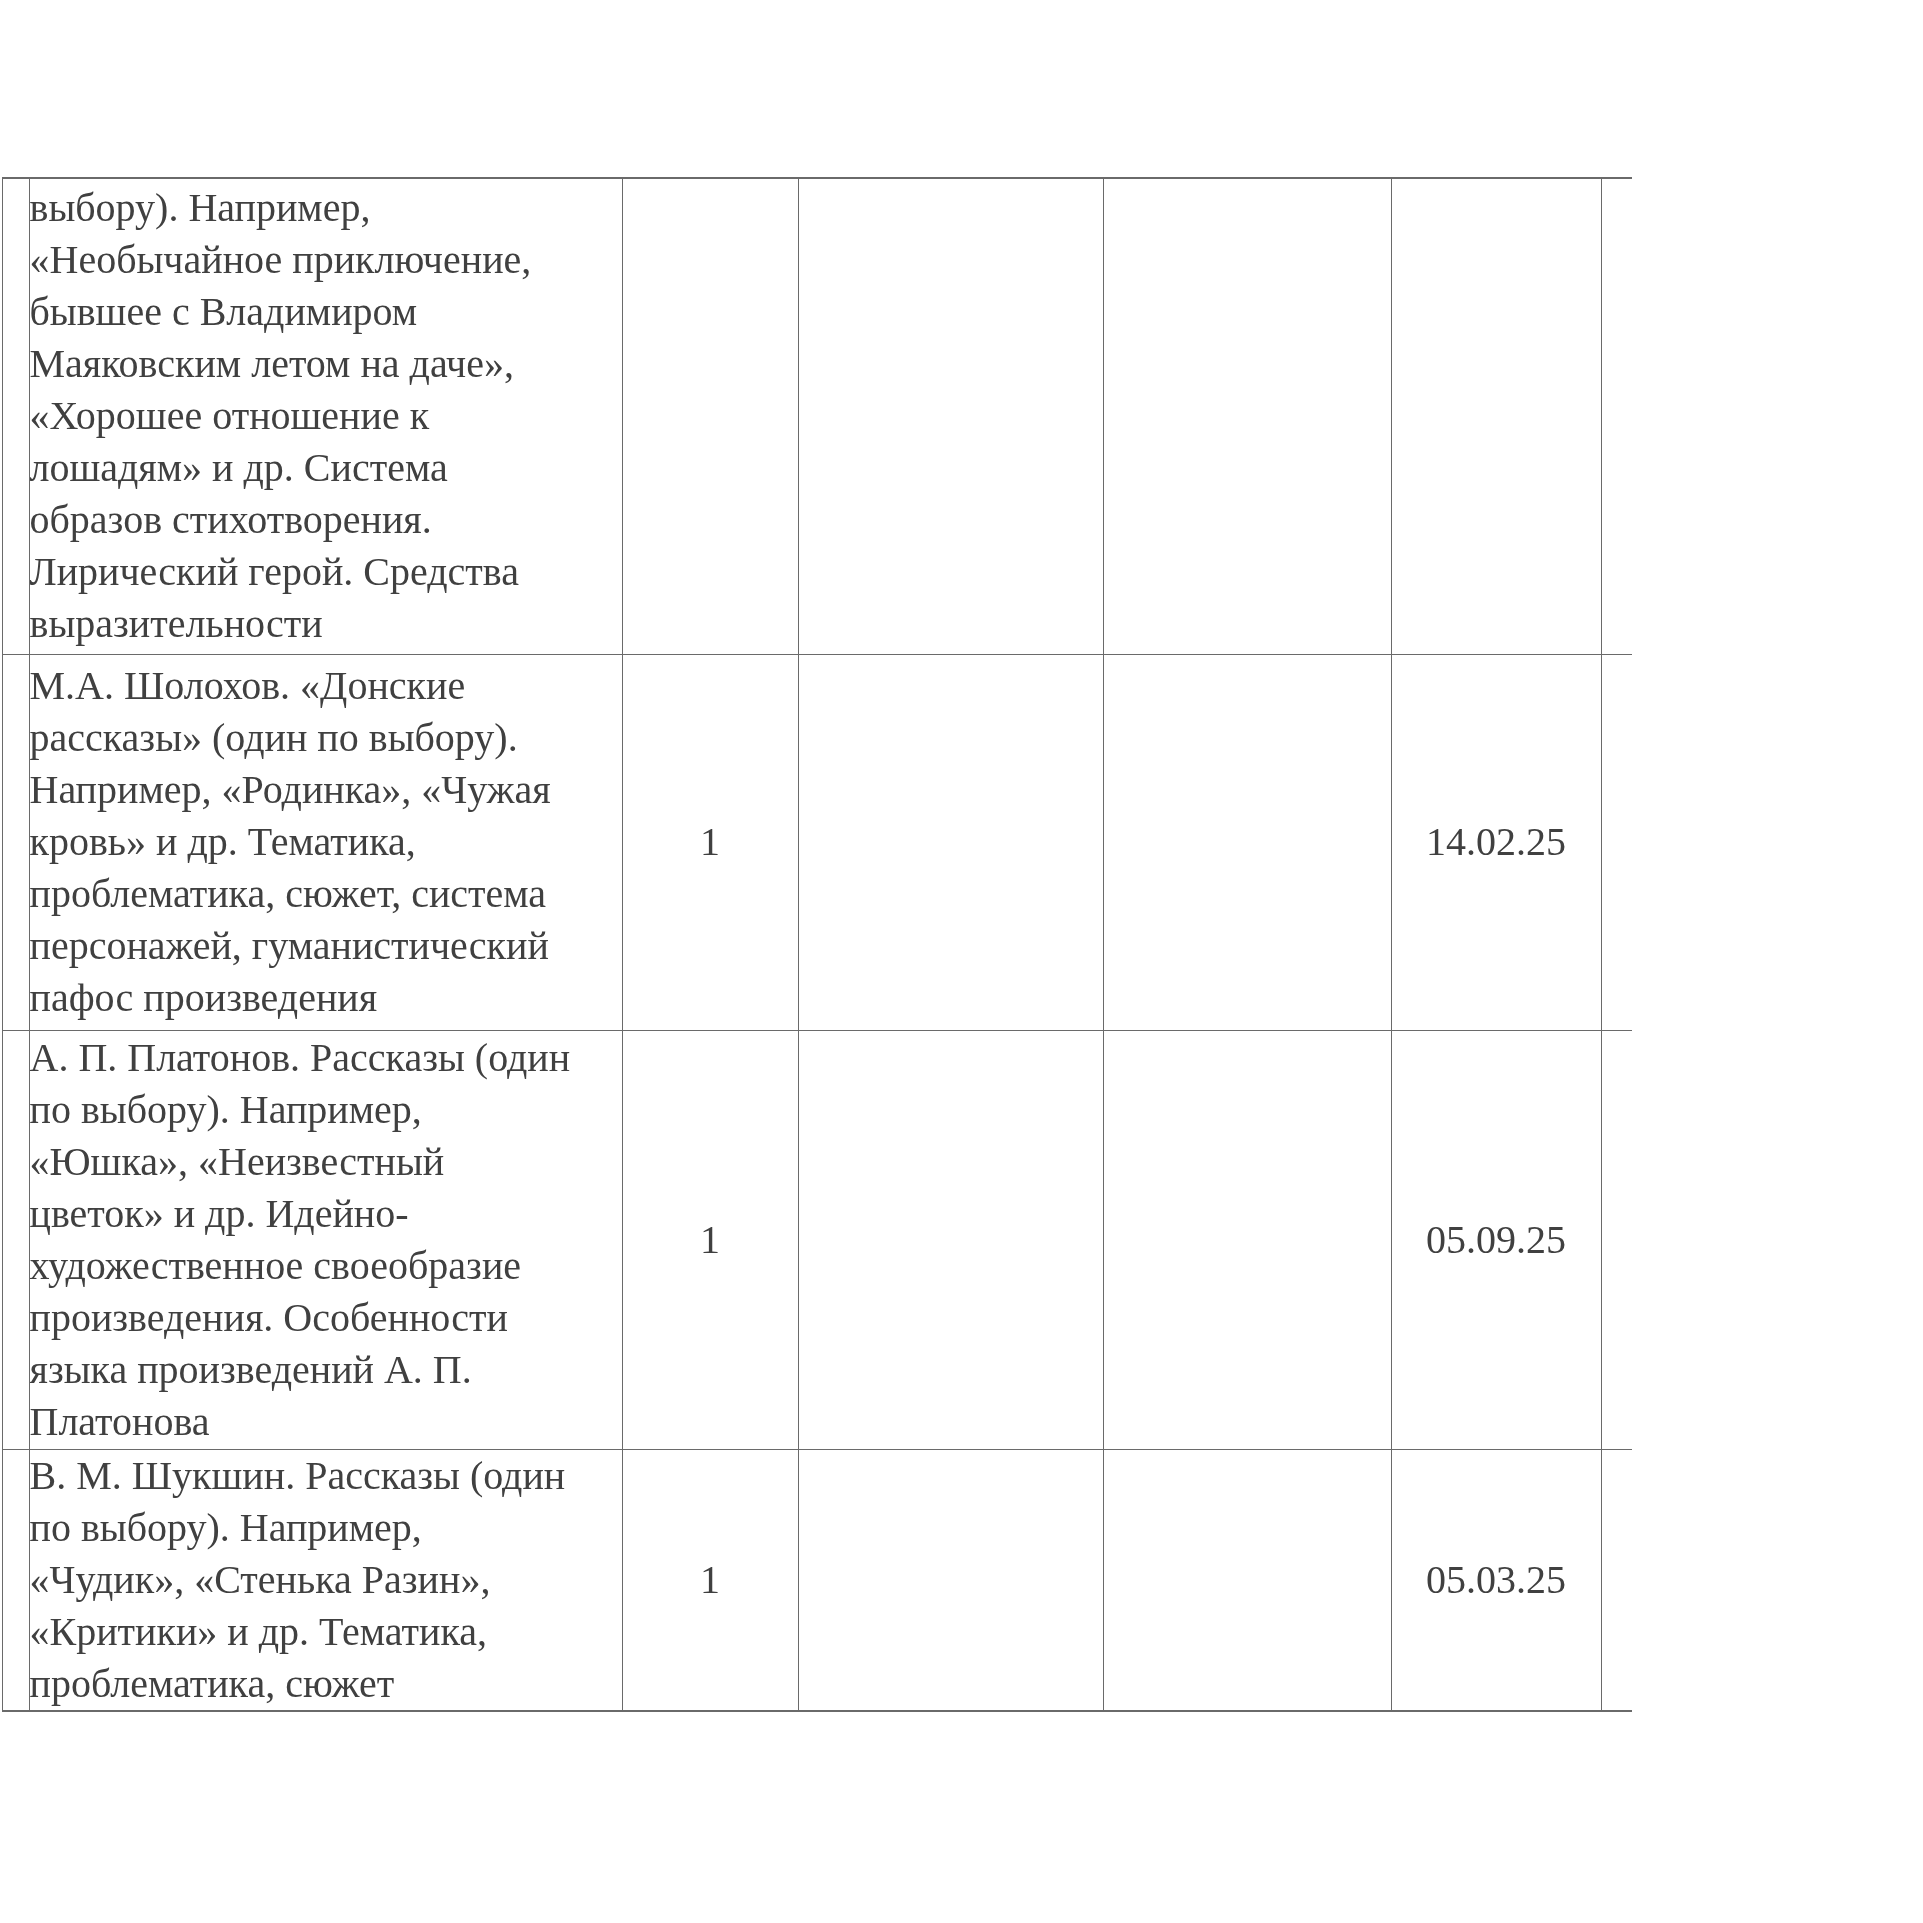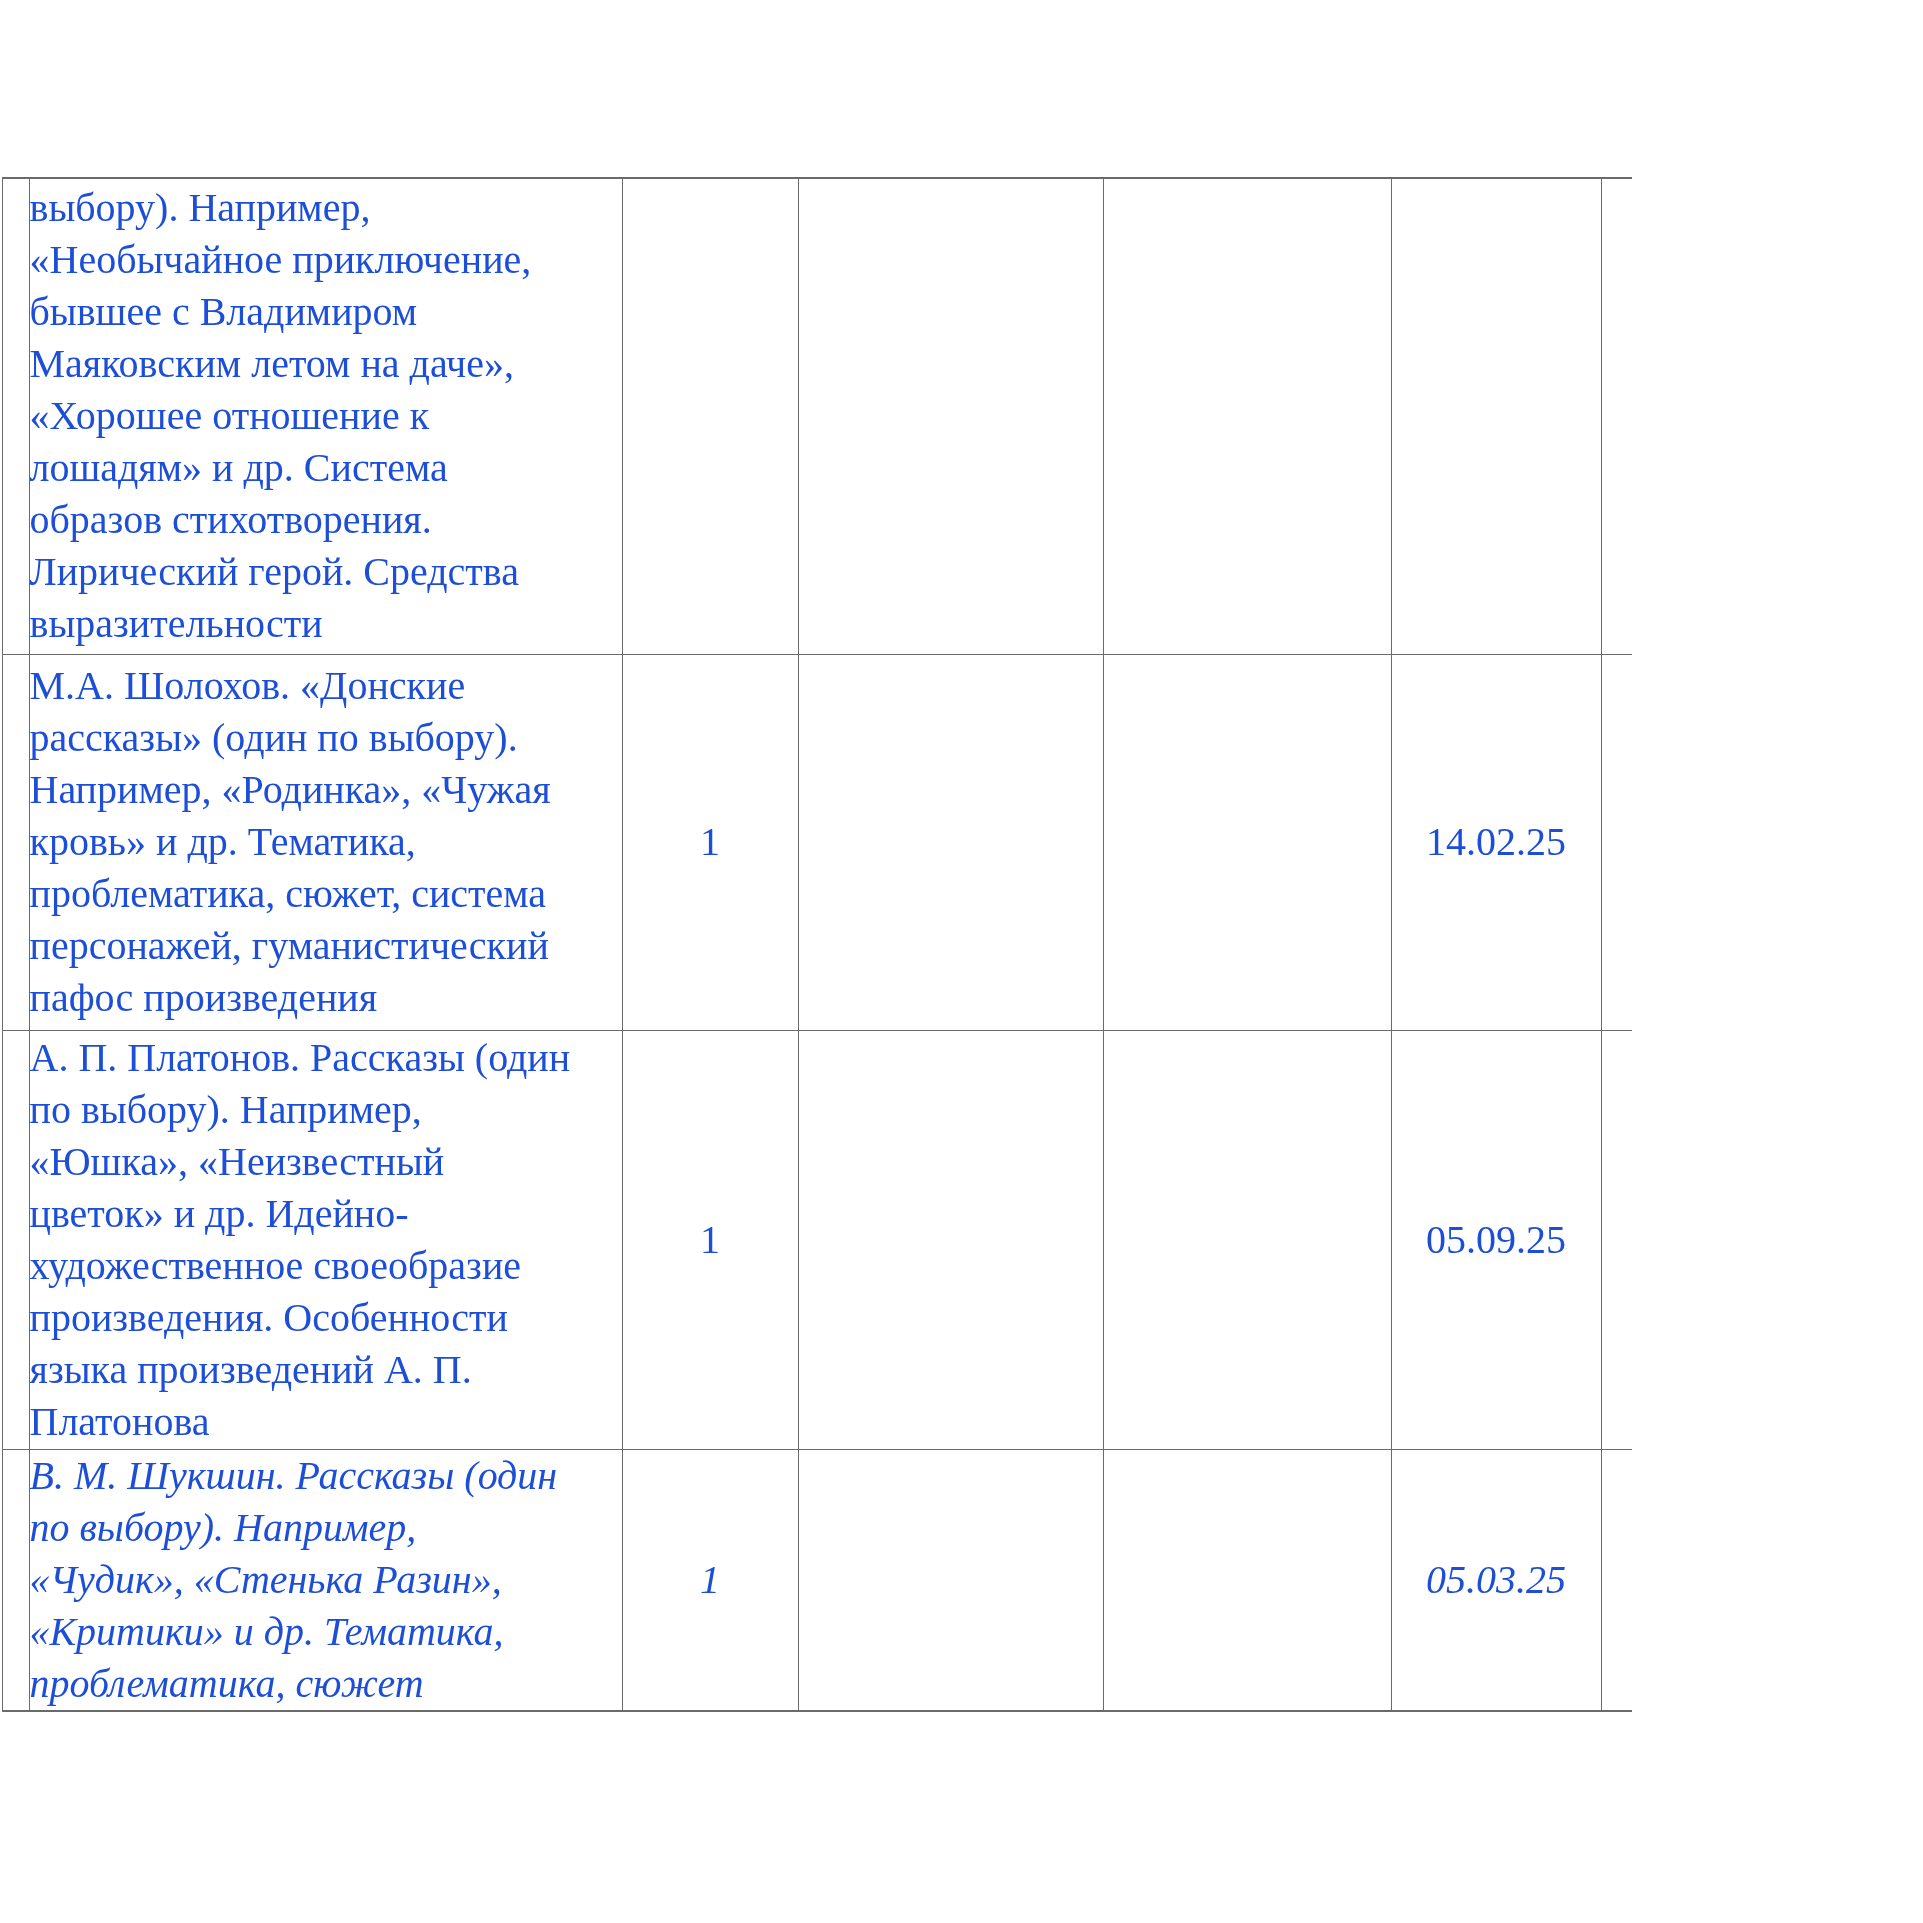--- a/index.html
+++ b/index.html
@@ -7,38 +7,38 @@
     padding: 0;
     background: #ffffff;
   }
   .page {
     position: relative;
     width: 1632px;
     height: 1924px;
     background: #ffffff;
     overflow: hidden;
     font-family: "Liberation Serif", serif;
-    color: #1d4ed8;
+    color: #404040;
   }
   table.plan {
     position: absolute;
     left: 1.5px;
     top: 177px;
     width: 1922px;
     border-collapse: collapse;
     table-layout: fixed;
   }
   table.plan td {
     border: 1.5px solid #6a6a6a;
     padding: 0;
     vertical-align: middle;
     overflow: hidden;
   }
   table.plan tr:first-child td { border-top-width: 2.3px; }
-  table.plan tr:last-child td  { border-bottom-width: 2.3px; font-style: italic; }
+  table.plan tr:last-child td  { border-bottom-width: 2.3px; }
   td.last { border-right: 0; }
   td.topic {
     vertical-align: top;
     padding: 7.5px 18px 4.5px 36px;
     font-size: 40px;
     line-height: 52px;
     white-space: pre-line;
     text-align: left;
   }
   td.center {

